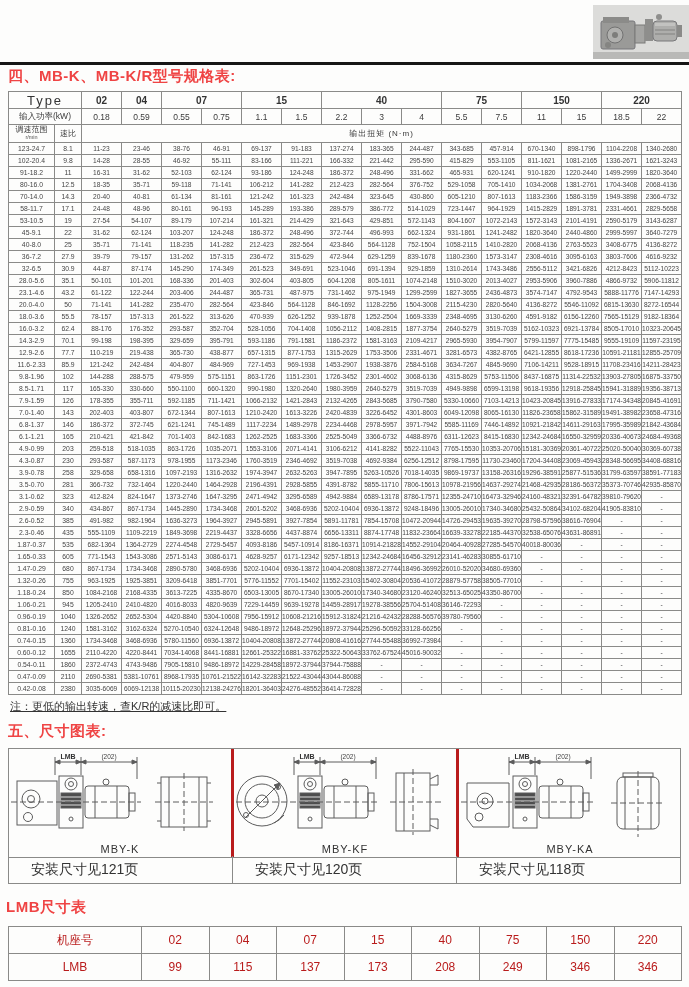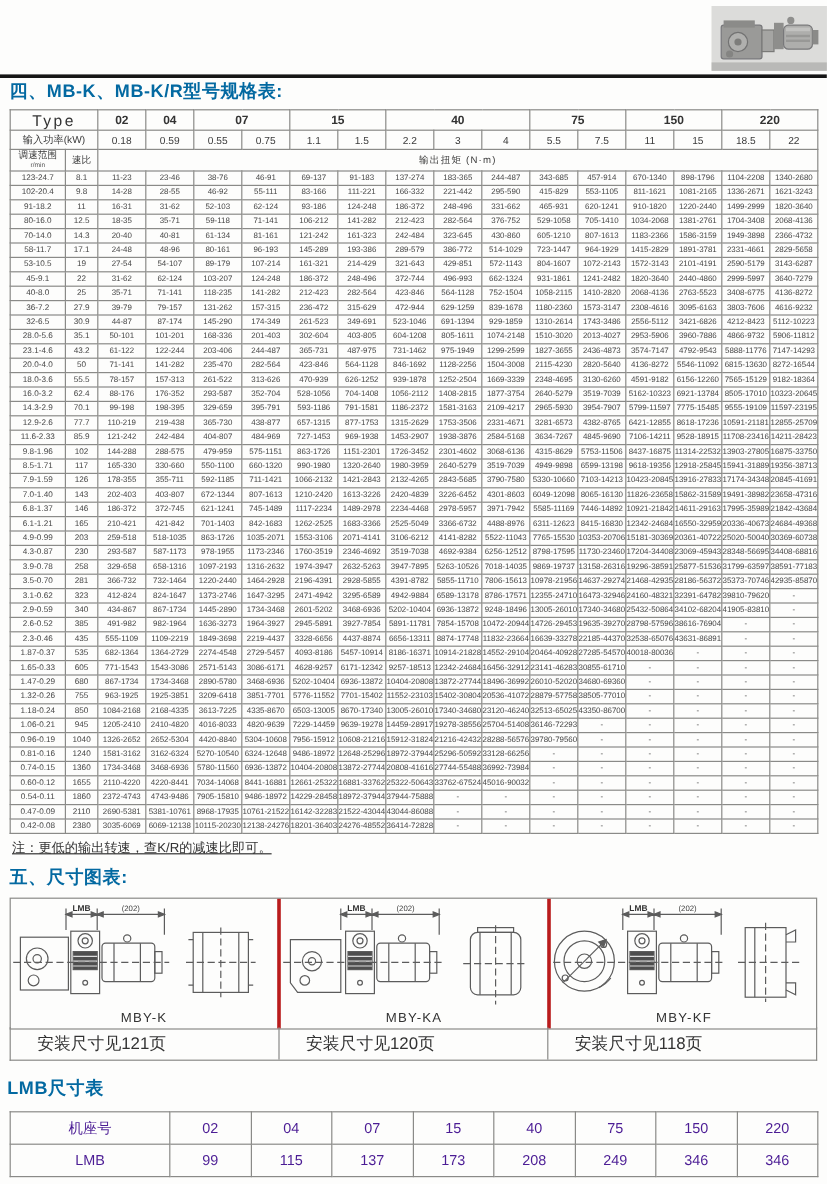--- a/index.html
+++ b/index.html
@@ -4,21 +4,21 @@
 <style>
   html,body{margin:0;padding:0;}
   body{
     width:689px;height:987px;position:relative;overflow:hidden;
     background:#fdfdfc;color:#2b2b2b;
     font-family:"Liberation Sans","DejaVu Sans",sans-serif;
   }
   .photo-wrap{position:absolute;top:5px;left:593px;width:96px;height:54px;background:#dcdcda;}
   .photo-strip{position:absolute;top:52px;left:593px;width:96px;height:7px;background:#b9b9b7;}
   .top-rule{position:absolute;top:62px;left:0;width:689px;height:3px;background:#161616;}
-  .sec-title{font-size:15px;font-weight:bold;color:#0369a1;letter-spacing:0.5px;}
+  .sec-title{font-size:15px;font-weight:bold;color:#ef4444;letter-spacing:0.5px;}
   #title4{position:absolute;top:67px;left:8px;}
   table{border-collapse:collapse;table-layout:fixed;}
   .spec{position:absolute;top:91px;left:8px;width:673px;}
   .spec td,.spec th{
     border:1px solid #8a8a88;text-align:center;vertical-align:middle;
     padding:0;overflow:hidden;white-space:nowrap;color:#3b3b3b;
   }
   .spec .h1 td{height:16px;font-size:10px;font-weight:bold;color:#333;}
   .spec .h1 .type-cell{font-size:13px;font-weight:normal;letter-spacing:2px;}
   .spec .h2 td{height:15px;font-size:8.5px;}
@@ -38,21 +38,21 @@
   .panel .model{position:absolute;bottom:2px;left:0;width:100%;text-align:center;
     font-size:11px;color:#333;letter-spacing:1px;}
   .captions{position:absolute;top:856px;left:8px;width:671px;height:27px;
     border:1.5px solid #8a8a88;border-top:none;display:flex;}
   .caption-cell{flex:1;border-right:1px solid #8a8a88;font-size:14px;color:#333;
     display:flex;align-items:center;padding-left:22px;box-sizing:border-box;}
   .caption-cell:last-child{border-right:none;}
   #lmb-title{position:absolute;top:898px;left:6px;}
   .lmb{position:absolute;top:926px;left:8px;width:673px;}
   .lmb td{border:1.5px solid #8a8a88;height:24px;text-align:center;
-    font-size:12px;color:#4c1d95;}
+    font-size:12px;color:#b91c1c;}
   .dimtxt{font-size:7px;fill:#333;font-weight:bold;}
   .dimtxt2{font-size:6.5px;fill:#444;}
 </style>
 </head>
 <body>
 
 <div class="photo-wrap">
   <svg width="96" height="54" viewBox="0 0 96 54">
     <rect x="0" y="0" width="96" height="54" fill="#dcdcda"></rect>
     <rect x="8" y="16" width="34" height="28" rx="2" fill="#9a9a98" stroke="#77777a"></rect>
@@ -1036,60 +1036,20 @@
         <path d="M152 34 l-4 0 M152 72 l-4 0 M198 34 l4 0 M198 72 l4 0"></path>
         <line x1="160" y1="28" x2="160" y2="78"></line>
           <line x1="190" y1="28" x2="190" y2="78"></line>
         <line x1="146" y1="53" x2="204" y2="53" stroke-dasharray="6 3"></line>
         <line x1="175" y1="24" x2="175" y2="82" stroke-dasharray="6 3"></line>
       </g>
       <text x="59" y="10" text-anchor="middle" class="dimtxt">LMB</text>
       <text x="100" y="10" text-anchor="middle" class="dimtxt2">(202)</text>
     </svg>
     <div class="model">MBY-K</div>
-  </div>
-
-  <div class="panel">
-    <svg width="222" height="92" viewBox="0 0 222 92">
-      <g stroke="#5c5c5c" fill="none" stroke-width="1">
-        <line x1="50" y1="8" x2="50" y2="26"></line>
-          <line x1="76" y1="8" x2="76" y2="26"></line>
-          <line x1="132" y1="8" x2="132" y2="30"></line>
-        <line x1="50" y1="13" x2="76" y2="13"></line>
-          <line x1="76" y1="13" x2="132" y2="13"></line>
-        <path d="M50 13 l5 -2 v4 z M76 13 l-5 -2 v4 z M76 13 l5 -2 v4 z M132 13 l-5 -2 v4 z" fill="#5c5c5c"></path>
-        <path d="M8 34 h42 v44 h-36 l-6 -8 z"></path>
-        <circle cx="26" cy="52" r="8"></circle>
-          <circle cx="26" cy="52" r="3"></circle>
-        <circle cx="20" cy="68" r="4"></circle>
-        <rect x="54" y="27" width="24" height="52"></rect>
-        <rect x="56" y="44" width="20" height="15" fill="#4e4e4e"></rect>
-        <line x1="56" y1="48" x2="76" y2="48" stroke="#dedede"></line>
-          <line x1="56" y1="52" x2="76" y2="52" stroke="#dedede"></line>
-          <line x1="56" y1="56" x2="76" y2="56" stroke="#dedede"></line>
-        <circle cx="66" cy="35" r="6"></circle>
-          <circle cx="66" cy="35" r="2.5"></circle>
-        <circle cx="66" cy="70" r="2"></circle>
-        <rect x="80" y="37" width="44" height="32" rx="3"></rect>
-        <line x1="90" y1="37" x2="90" y2="69"></line>
-          <line x1="112" y1="37" x2="112" y2="69"></line>
-        <circle cx="101" cy="33" r="3"></circle>
-        <rect x="124" y="44" width="6" height="18"></rect>
-        <line x1="2" y1="53" x2="136" y2="53" stroke-dasharray="6 3"></line>
-        <rect x="158" y="28" width="42" height="52" rx="6"></rect>
-        <rect x="164" y="24" width="30" height="4"></rect>
-        <line x1="166" y1="28" x2="166" y2="80"></line>
-          <line x1="192" y1="28" x2="192" y2="80"></line>
-        <line x1="152" y1="54" x2="206" y2="54" stroke-dasharray="6 3"></line>
-        <line x1="179" y1="22" x2="179" y2="88" stroke-dasharray="6 3"></line>
-      </g>
-      <text x="63" y="10" text-anchor="middle" class="dimtxt">LMB</text>
-      <text x="104" y="10" text-anchor="middle" class="dimtxt2">(202)</text>
-    </svg>
-    <div class="model">MBY-KA</div>
   </div>
 
   <div class="panel">
     <svg width="222" height="92" viewBox="0 0 222 92">
       <g stroke="#5c5c5c" fill="none" stroke-width="1">
         <line x1="60" y1="8" x2="60" y2="26"></line>
           <line x1="86" y1="8" x2="86" y2="26"></line>
           <line x1="142" y1="8" x2="142" y2="30"></line>
         <line x1="60" y1="13" x2="86" y2="13"></line>
           <line x1="86" y1="13" x2="142" y2="13"></line>
@@ -1120,20 +1080,60 @@
         <path d="M196 30 l8 -4 v10 l-8 0 M196 76 l8 4 v-10 l-8 0"></path>
         <line x1="170" y1="24" x2="170" y2="82"></line>
         <line x1="156" y1="53" x2="208" y2="53" stroke-dasharray="6 3"></line>
         <line x1="179" y1="20" x2="179" y2="86" stroke-dasharray="6 3"></line>
       </g>
       <text x="73" y="10" text-anchor="middle" class="dimtxt">LMB</text>
       <text x="114" y="10" text-anchor="middle" class="dimtxt2">(202)</text>
     </svg>
     <div class="model">MBY-KF</div>
   </div>
+
+  <div class="panel">
+    <svg width="222" height="92" viewBox="0 0 222 92">
+      <g stroke="#5c5c5c" fill="none" stroke-width="1">
+        <line x1="50" y1="8" x2="50" y2="26"></line>
+          <line x1="76" y1="8" x2="76" y2="26"></line>
+          <line x1="132" y1="8" x2="132" y2="30"></line>
+        <line x1="50" y1="13" x2="76" y2="13"></line>
+          <line x1="76" y1="13" x2="132" y2="13"></line>
+        <path d="M50 13 l5 -2 v4 z M76 13 l-5 -2 v4 z M76 13 l5 -2 v4 z M132 13 l-5 -2 v4 z" fill="#5c5c5c"></path>
+        <path d="M8 34 h42 v44 h-36 l-6 -8 z"></path>
+        <circle cx="26" cy="52" r="8"></circle>
+          <circle cx="26" cy="52" r="3"></circle>
+        <circle cx="20" cy="68" r="4"></circle>
+        <rect x="54" y="27" width="24" height="52"></rect>
+        <rect x="56" y="44" width="20" height="15" fill="#4e4e4e"></rect>
+        <line x1="56" y1="48" x2="76" y2="48" stroke="#dedede"></line>
+          <line x1="56" y1="52" x2="76" y2="52" stroke="#dedede"></line>
+          <line x1="56" y1="56" x2="76" y2="56" stroke="#dedede"></line>
+        <circle cx="66" cy="35" r="6"></circle>
+          <circle cx="66" cy="35" r="2.5"></circle>
+        <circle cx="66" cy="70" r="2"></circle>
+        <rect x="80" y="37" width="44" height="32" rx="3"></rect>
+        <line x1="90" y1="37" x2="90" y2="69"></line>
+          <line x1="112" y1="37" x2="112" y2="69"></line>
+        <circle cx="101" cy="33" r="3"></circle>
+        <rect x="124" y="44" width="6" height="18"></rect>
+        <line x1="2" y1="53" x2="136" y2="53" stroke-dasharray="6 3"></line>
+        <rect x="158" y="28" width="42" height="52" rx="6"></rect>
+        <rect x="164" y="24" width="30" height="4"></rect>
+        <line x1="166" y1="28" x2="166" y2="80"></line>
+          <line x1="192" y1="28" x2="192" y2="80"></line>
+        <line x1="152" y1="54" x2="206" y2="54" stroke-dasharray="6 3"></line>
+        <line x1="179" y1="22" x2="179" y2="88" stroke-dasharray="6 3"></line>
+      </g>
+      <text x="63" y="10" text-anchor="middle" class="dimtxt">LMB</text>
+      <text x="104" y="10" text-anchor="middle" class="dimtxt2">(202)</text>
+    </svg>
+    <div class="model">MBY-KA</div>
+  </div>
 </div>
 
 <div class="captions">
   <div class="caption-cell">安装尺寸见121页</div>
   <div class="caption-cell">安装尺寸见120页</div>
   <div class="caption-cell">安装尺寸见118页</div>
 </div>
 
 <div id="lmb-title" class="sec-title">LMB尺寸表</div>
 

